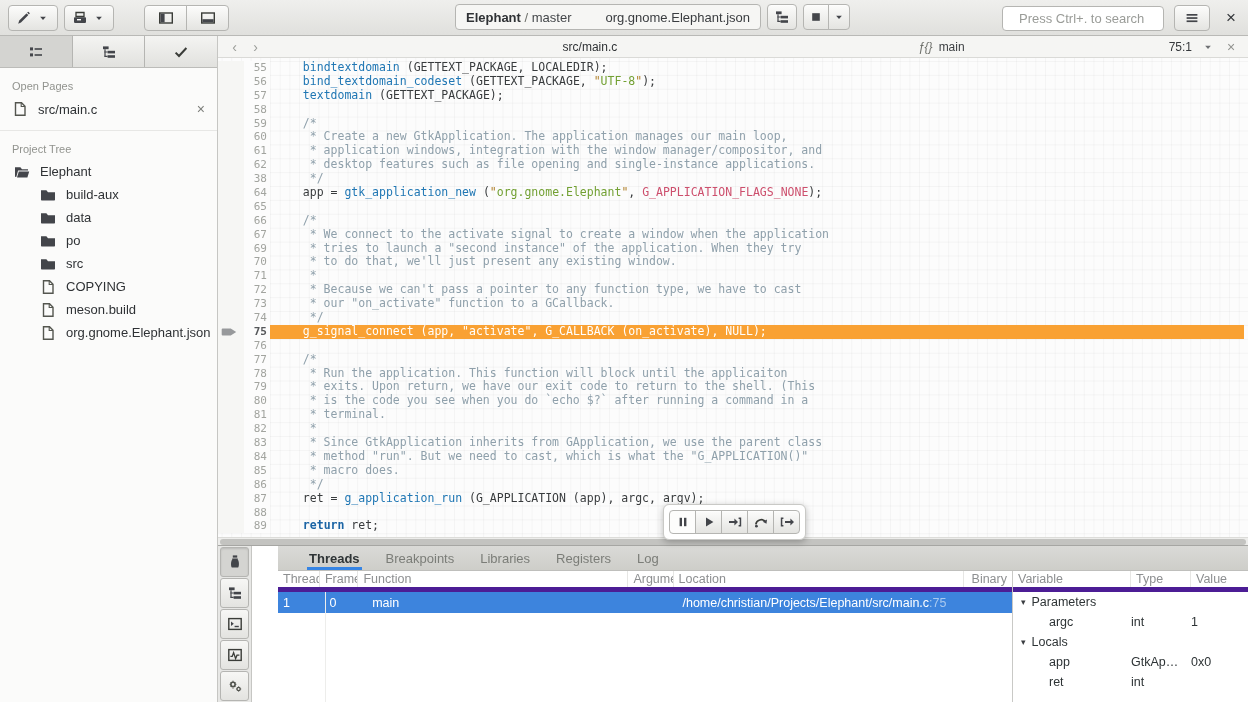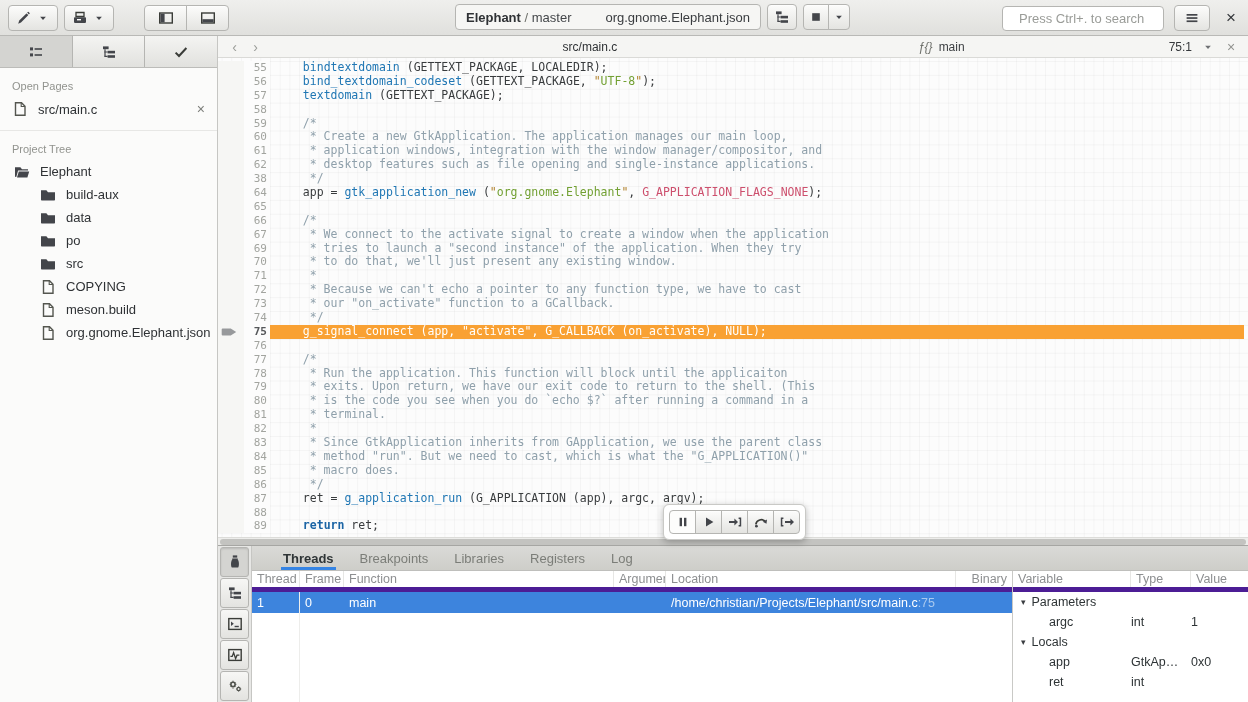--- a/index.html
+++ b/index.html
@@ -95,21 +95,21 @@
   .hscroll { position:absolute; left:0; right:0; bottom:0; height:8px; background:rgba(235,235,233,.92);
     border-top:1px solid #dcdcd9; }
   .hthumb { height:6px; margin:1px 2px; background:#c3c3c0; border-radius:3px; }
 
   
   #debug-popup { position:absolute; left:663px; top:504px; background:#fff; border:1px solid #c9c9c6;
     border-radius:6px; box-shadow:0 2px 7px rgba(0,0,0,.28); padding:5px; display:flex; z-index:6; }
   #debug-popup .btn { width:27px; height:24px; }
 
   
-  #bottom { height:157px; display:flex; border-top:1px solid #a6a6a3; background:#fff; }
+  #bottom { height:157px; display:flex; border-top:1px solid #a6a6a3; background:#fff;gap:26px; }
   #panelstrip { width:34px; min-width:34px; background:#e7e7e5; border-right:1px solid #c6c6c3;
     padding:1px 2px; display:flex; flex-direction:column; gap:1px; }
   .pbtn { height:30px; border:1px solid #b5b5b2; border-radius:3px;
     background:linear-gradient(#f7f7f5,#e3e3e0); display:flex; align-items:center; justify-content:center; }
   .pbtn.pressed { background:#d4d4d1; box-shadow:inset 0 1px 2px rgba(0,0,0,.12); }
   #panelmain { flex:1; display:flex; flex-direction:column; min-width:0; }
   #tabbar { height:25px; background:linear-gradient(#dadad7,#cecec9); border-bottom:1px solid #bfbfbc;
     display:flex; align-items:stretch; padding-left:18px; }
   .tab { display:flex; align-items:center; padding:0 13px; font-size:13px; color:#7b7d78; position:relative; }
   .tab.active { color:#2e3436; font-weight:700; }
@@ -386,21 +386,21 @@
             <div class="code-line"><div class="ln-margin"></div><div class="ln-num">61</div><div class="ln-text"><span class="tk-cm">   * application windows, integration with the window manager/compositor, and</span></div></div>
             <div class="code-line"><div class="ln-margin"></div><div class="ln-num">62</div><div class="ln-text"><span class="tk-cm">   * desktop features such as file opening and single-instance applications.</span></div></div>
             <div class="code-line"><div class="ln-margin"></div><div class="ln-num">38</div><div class="ln-text"><span class="tk-cm">   */</span></div></div>
             <div class="code-line"><div class="ln-margin"></div><div class="ln-num">64</div><div class="ln-text"><span class="tk-p">  app = </span><span class="tk-fn">gtk_application_new</span><span class="tk-p"> (</span><span class="tk-q">"</span><span class="tk-str">org.gnome.Elephant</span><span class="tk-q">"</span><span class="tk-p">, </span><span class="tk-cn">G_APPLICATION_FLAGS_NONE</span><span class="tk-p">);</span></div></div>
             <div class="code-line"><div class="ln-margin"></div><div class="ln-num">65</div><div class="ln-text"></div></div>
             <div class="code-line"><div class="ln-margin"></div><div class="ln-num">66</div><div class="ln-text"><span class="tk-cm">  /*</span></div></div>
             <div class="code-line"><div class="ln-margin"></div><div class="ln-num">67</div><div class="ln-text"><span class="tk-cm">   * We connect to the activate signal to create a window when the application</span></div></div>
             <div class="code-line"><div class="ln-margin"></div><div class="ln-num">69</div><div class="ln-text"><span class="tk-cm">   * tries to launch a "second instance" of the application. When they try</span></div></div>
             <div class="code-line"><div class="ln-margin"></div><div class="ln-num">70</div><div class="ln-text"><span class="tk-cm">   * to do that, we'll just present any existing window.</span></div></div>
             <div class="code-line"><div class="ln-margin"></div><div class="ln-num">71</div><div class="ln-text"><span class="tk-cm">   *</span></div></div>
-            <div class="code-line"><div class="ln-margin"></div><div class="ln-num">72</div><div class="ln-text"><span class="tk-cm">   * Because we can't echo a pointer to any function type, we have to cast</span></div></div>
+            <div class="code-line"><div class="ln-margin"></div><div class="ln-num">72</div><div class="ln-text"><span class="tk-cm">   * Because we can't pass a pointer to any function type, we have to cast</span></div></div>
             <div class="code-line"><div class="ln-margin"></div><div class="ln-num">73</div><div class="ln-text"><span class="tk-cm">   * our "on_activate" function to a GCallback.</span></div></div>
             <div class="code-line"><div class="ln-margin"></div><div class="ln-num">74</div><div class="ln-text"><span class="tk-cm">   */</span></div></div>
             <div class="code-line hl"><div class="ln-margin"><span class="exec"><svg viewBox="0 0 18 12">
                     <path d="M1.6 2.6h8.1L15.2 6l-5.5 3.4H1.6q-.9 0-.9-.9V3.5q0-.9.9-.9z" fill="#97999b"></path>
                   </svg></span></div><div class="ln-num">75</div><div class="ln-text"><span class="tk-p">  </span><span class="tk-fn">g_signal_connect</span><span class="tk-p"> (app, </span><span class="tk-q">"</span><span class="tk-str">activate</span><span class="tk-q">"</span><span class="tk-p">, G_CALLBACK (on_activate), NULL);</span></div></div>
             <div class="code-line"><div class="ln-margin"></div><div class="ln-num">76</div><div class="ln-text"></div></div>
             <div class="code-line"><div class="ln-margin"></div><div class="ln-num">77</div><div class="ln-text"><span class="tk-cm">  /*</span></div></div>
             <div class="code-line"><div class="ln-margin"></div><div class="ln-num">78</div><div class="ln-text"><span class="tk-cm">   * Run the application. This function will block until the applicaiton</span></div></div>
             <div class="code-line"><div class="ln-margin"></div><div class="ln-num">79</div><div class="ln-text"><span class="tk-cm">   * exits. Upon return, we have our exit code to return to the shell. (This</span></div></div>
             <div class="code-line"><div class="ln-margin"></div><div class="ln-num">80</div><div class="ln-text"><span class="tk-cm">   * is the code you see when you do `echo $?` after running a command in a</span></div></div>

